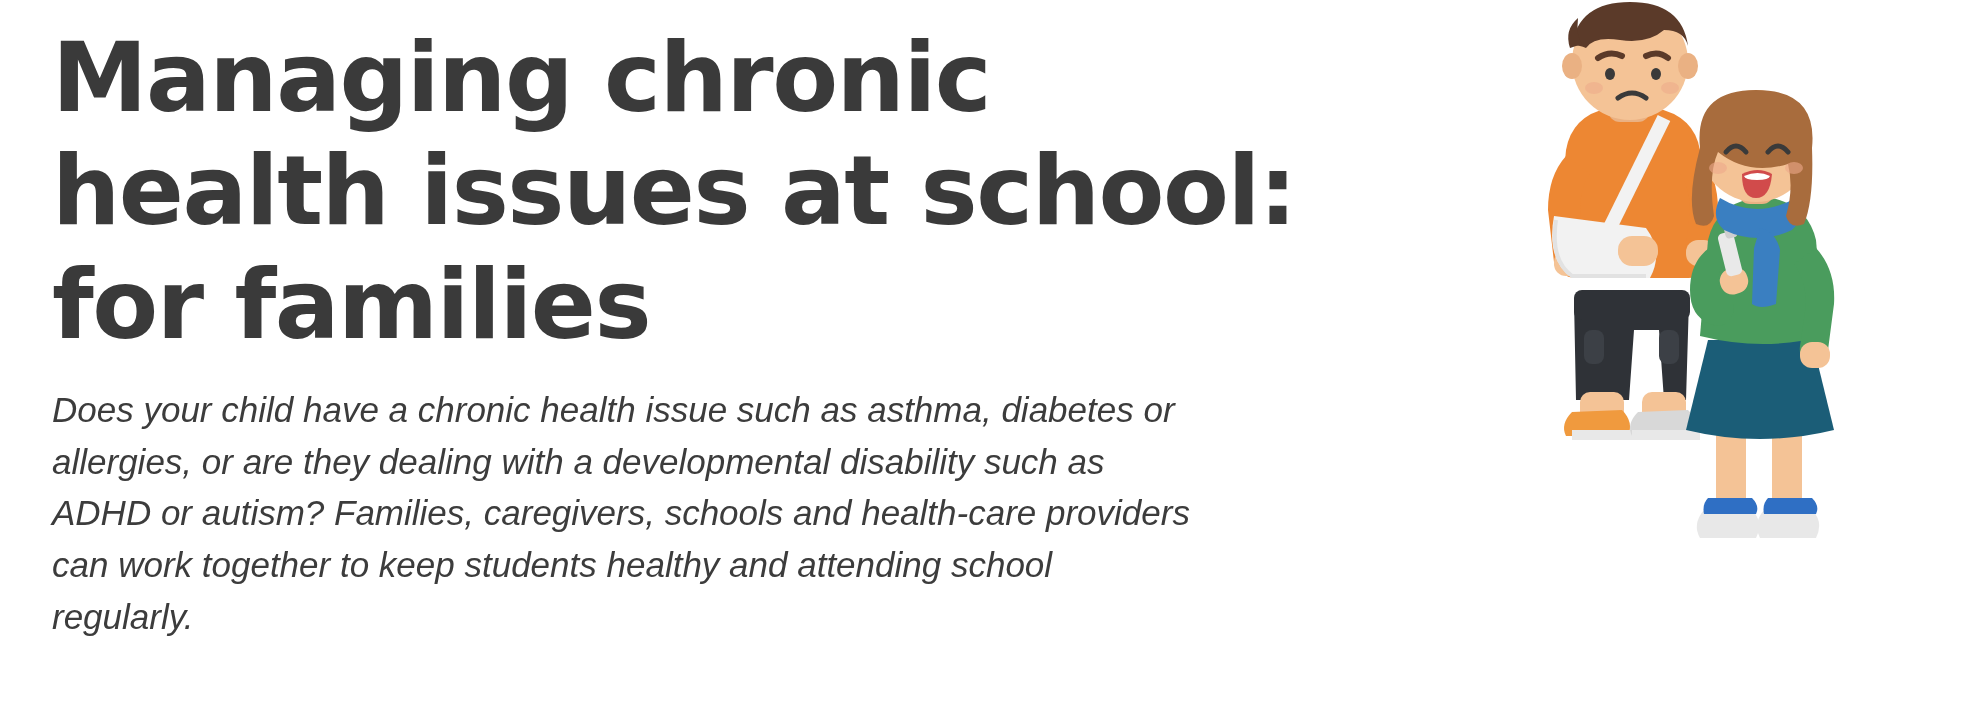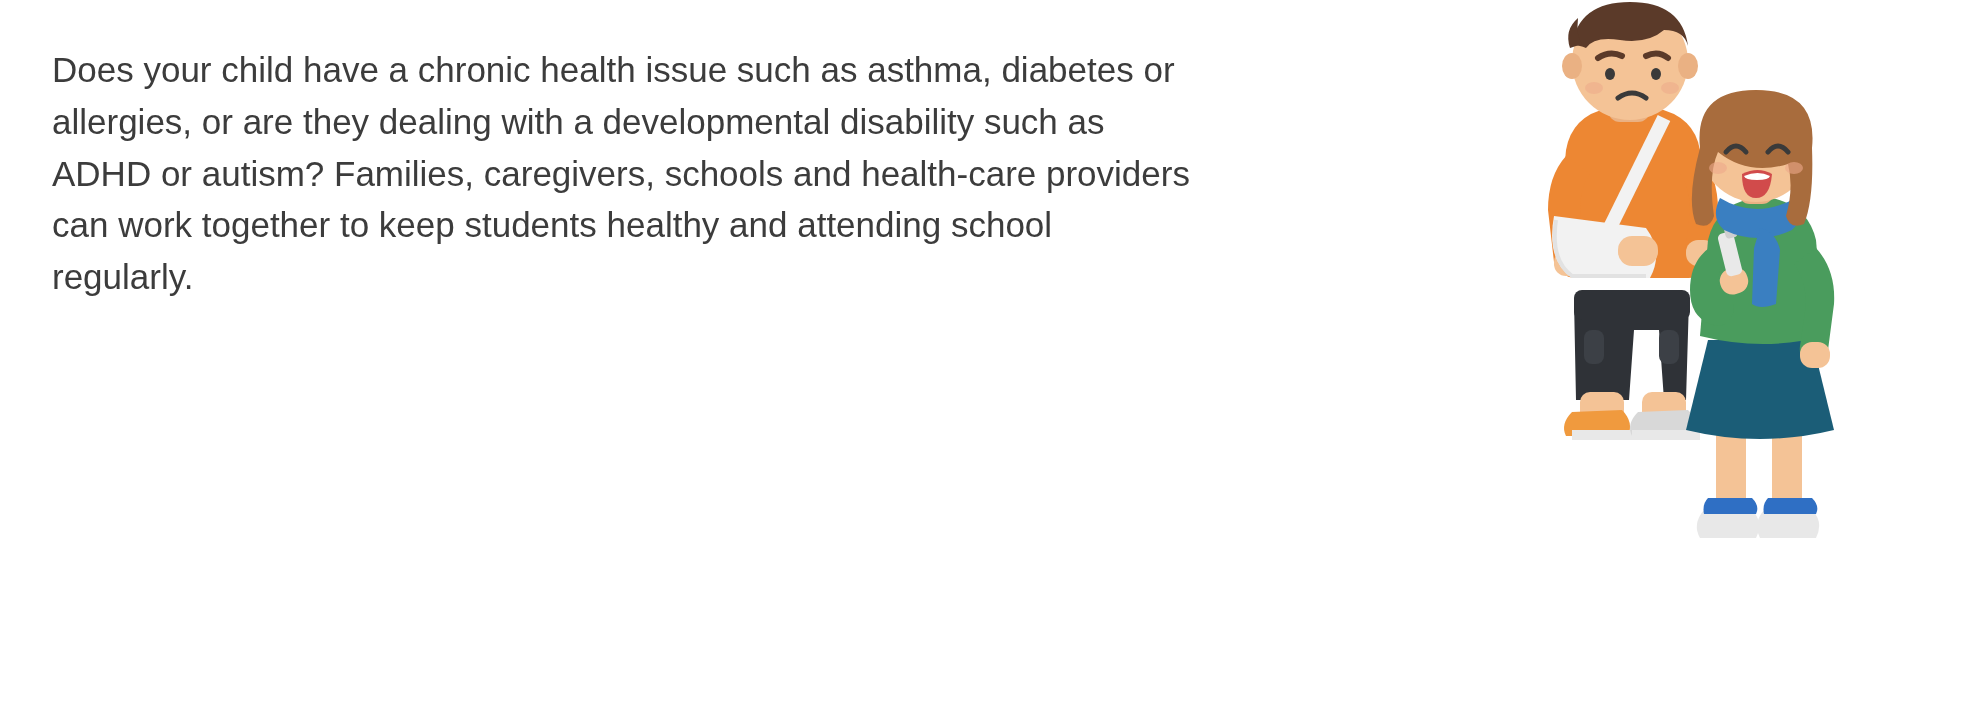--- a/index.html
+++ b/index.html
@@ -36,20 +36,21 @@
     margin: 0;
     white-space: pre-line;
   }
   .body-copy {
     margin: 22px 0 0 0;
     font-family: "Liberation Sans", sans-serif;
     font-size: 35px;
     line-height: 1.48;
     color: #3c3c3c;
     max-width: 1150px;
+    font-style: italic;
   }
 
   
   .illustration {
     position: absolute;
     right: 0;
     top: 0;
     width: 470px;
     height: 724px;
   }
@@ -58,20 +59,23 @@
     width: 470px;
     height: 724px;
   }
 </style>
 </head>
 <body>
 
 <div class="page">
 
   <div class="content">
+    <h1 class="headline">Managing chronic
+health issues at school:
+for families</h1>
     <p class="body-copy">Does your child have a chronic health issue such as asthma, diabetes or allergies, or are they dealing with a developmental disability such as ADHD or autism? Families, caregivers, schools and health-care providers can work together to keep students healthy and attending school regularly.</p>
   </div>
 
   <div class="illustration">
     <svg viewBox="0 0 470 724" xmlns="http://www.w3.org/2000/svg" aria-hidden="true">
 
       <g>
 
         <path d="M60 300 L175 300 L172 400 L150 400 L145 330 L120 330 L115 400 L62 400 Z" fill="#2f3237"></path>
         <rect x="60" y="290" width="116" height="30" rx="8" fill="#2f3237"></rect>

